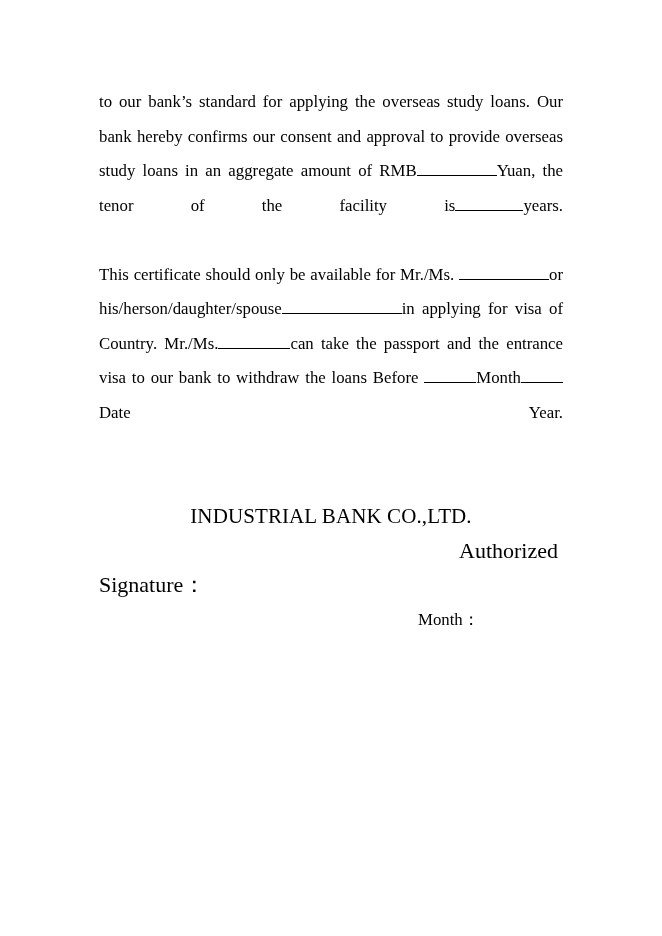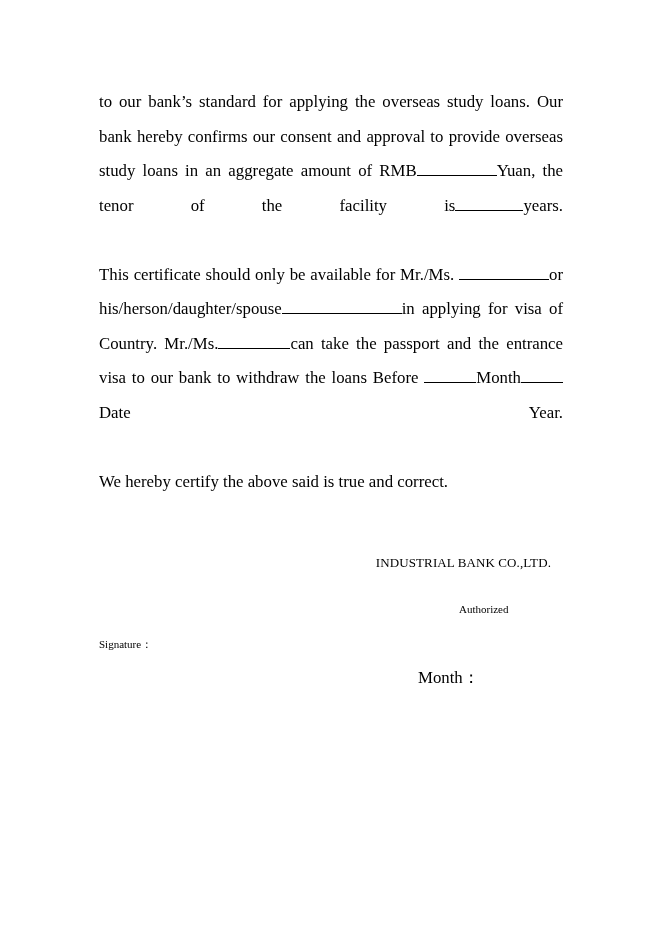--- a/index.html
+++ b/index.html
@@ -55,24 +55,24 @@
     font-size: 16.8px;
     line-height: 34.5px;
     text-align: left;
   }
 
   .spacer-line {
     height: 34.5px;
   }
 
   .heading-line {
-    margin: 12px;
-    font-size: 13px;
+    margin: 0;
+    font-size: 21px;
     line-height: 34.5px;
-    text-align: right;
+    text-align: center;
     letter-spacing: 0.1px;
   }
 
   
   .blank {
     display: inline-block;
     border-bottom: 1.1px solid #000000;
     height: 0.92em;
     vertical-align: baseline;
     margin: 0;
@@ -85,21 +85,21 @@
   .blank.w-name2  { width: 72px; }
   .blank.w-month  { width: 52px; }
   .blank.w-date   { width: 42px; }
 
   .underlined-word {
     text-underline-offset: 2px;
   }
 
   .sig-block {
     margin: 0;
-    font-size: 11px;
+    font-size: 22px;
     line-height: 34.5px;
     text-align: justify;
   }
   .sig-indent {
     display: inline-block;
     width: 360px;
   }
   .date-indent {
     display: inline-block;
     width: 319px;
@@ -109,21 +109,20 @@
 <body>
 
 <div class="page">
 
   <div class="doc-body">
 
     <p class="para justify-all"><span>to our bank’s standard for applying the overseas study loans. Our bank hereby confirms our consent and approval to provide overseas study loans in an aggregate amount of RMB</span><span class="blank w-rmb"></span><span>Yuan, the tenor of the facility is</span><span class="blank w-tenor"></span><span>years.</span></p>
 
     <p class="para justify-all"><span>This </span><span class="underlined-word">certificate</span><span> should only be available for Mr./Ms. </span><span class="blank w-name1"></span><span>or his/herson/daughter/spouse</span><span class="blank w-rel"></span><span>in applying for visa of Country. Mr./Ms.</span><span class="blank w-name2"></span><span>can take the passport and the entrance visa to our bank to withdraw the loans Before </span><span class="blank w-month"></span><span>Month</span><span class="blank w-date"></span><span>Date Year.</span></p>
 
-    <p class="plain">We hereby certify the above said is true and correct.</p>
 
     <div class="spacer-line"></div>
 
     <p class="heading-line">INDUSTRIAL BANK CO.,LTD.</p>
 
     <p class="sig-block"><span class="sig-indent"></span><span>Authorized</span> <span>Signature：</span></p>
 
     <p class="plain"><span class="date-indent"></span><span>Month：</span></p>
 
   </div>

